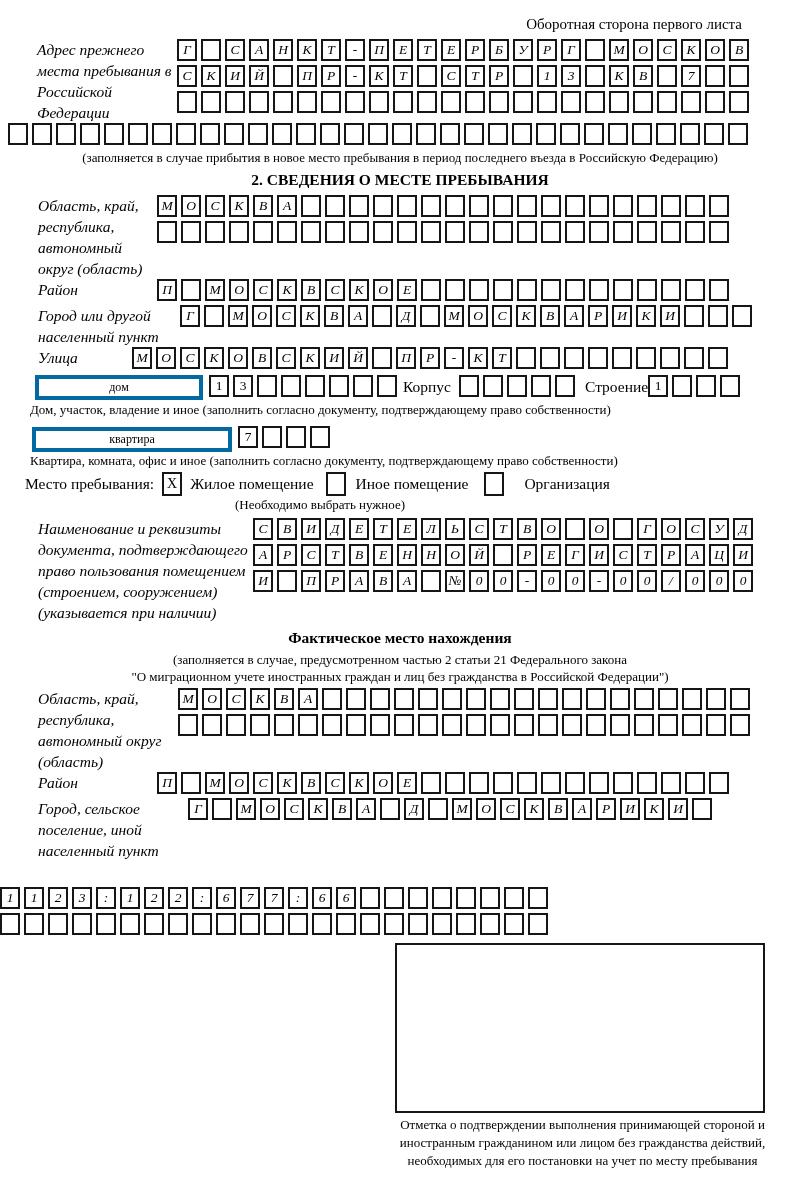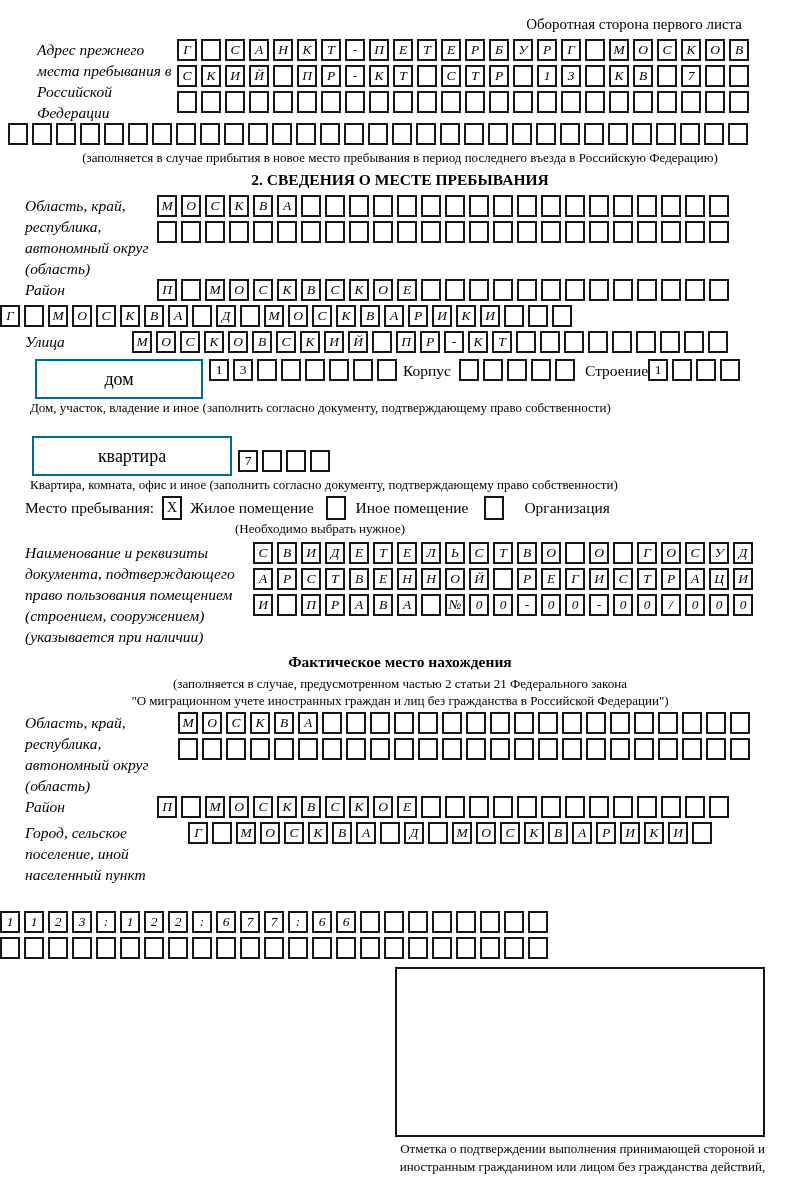--- a/index.html
+++ b/index.html
@@ -12,27 +12,27 @@
   .hdr-note { text-align:right; padding:16px 58px 0 0; font-size:15px; }
   .cell {
     flex:none; box-sizing:border-box; width:20px; height:22px;
     border:2px solid #161616; margin-right:4px; background:#fff;
     display:flex; align-items:center; justify-content:center;
     font-size:13.5px; line-height:1;
   }
   .cellrow { display:flex; margin-bottom:4px; }
   .rows { display:flex; flex-direction:column; }
   .field { display:flex; align-items:flex-start;font-style:italic; }
-  .flabel { flex:none; box-sizing:border-box; padding-left:25px; line-height:21px; }
+  .flabel { flex:none; box-sizing:border-box; padding-left:38px; line-height:21px; }
   .cap { font-size:13px; line-height:17px; }
   .center { text-align:center; }
   .bold { font-weight:bold; }
   .wbox {
-    flex:none; box-sizing:border-box; height:40px; border:2px solid #0369a1;
-    display:flex; align-items:center; justify-content:center; font-size:18px;
+    flex:none; box-sizing:border-box; height:25px; border:4px solid #0369a1;
+    display:flex; align-items:center; justify-content:center; font-size:12px;
   }
   .chk {
     flex:none; box-sizing:border-box; width:20px; height:24px; border:2px solid #161616;
     display:flex; align-items:center; justify-content:center; font-size:14px;
   }
   .inlbl { flex:none; line-height:24px; }
   .stampbox { box-sizing:border-box; border:2px solid #161616; width:370px; height:170px; background:#fff; }
 </style>
 </head>
 <body>
@@ -241,20 +241,21 @@
       <div class="cell"></div>
       <div class="cell"></div>
       <div class="cell"></div>
       <div class="cell"></div>
       <div class="cell"></div>
       <div class="cell"></div>
     </div>
 </div>
 
 <div class="field">
+  <div class="flabel" style="width:180px">Город или другой населенный пункт</div>
   <div class="cellrow">
       <div class="cell">Г</div>
       <div class="cell"></div>
       <div class="cell">М</div>
       <div class="cell">О</div>
       <div class="cell">С</div>
       <div class="cell">К</div>
       <div class="cell">В</div>
       <div class="cell">А</div>
       <div class="cell"></div>
@@ -330,21 +331,21 @@
   <div class="inlbl" style="padding:0 0 0 6px">Строение</div>
   <div class="cellrow">
       <div class="cell">1</div>
       <div class="cell"></div>
       <div class="cell"></div>
       <div class="cell"></div>
     </div>
 </div>
 <div class="cap" style="margin-left:30px">Дом, участок, владение и иное (заполнить согласно документу, подтверждающему право собственности)</div>
 
-<div style="margin-left:32px; margin-top:20px; display:flex; align-items:flex-end">
+<div style="margin-left:32px; margin-top:8px; display:flex; align-items:flex-end">
   <div class="wbox" style="width:200px; margin-right:6px">квартира</div>
   <div class="cellrow">
       <div class="cell">7</div>
       <div class="cell"></div>
       <div class="cell"></div>
       <div class="cell"></div>
     </div>
 </div>
 <div class="cap" style="margin-left:30px">Квартира, комната, офис и иное (заполнить согласно документу, подтверждающему право собственности)</div>
 

